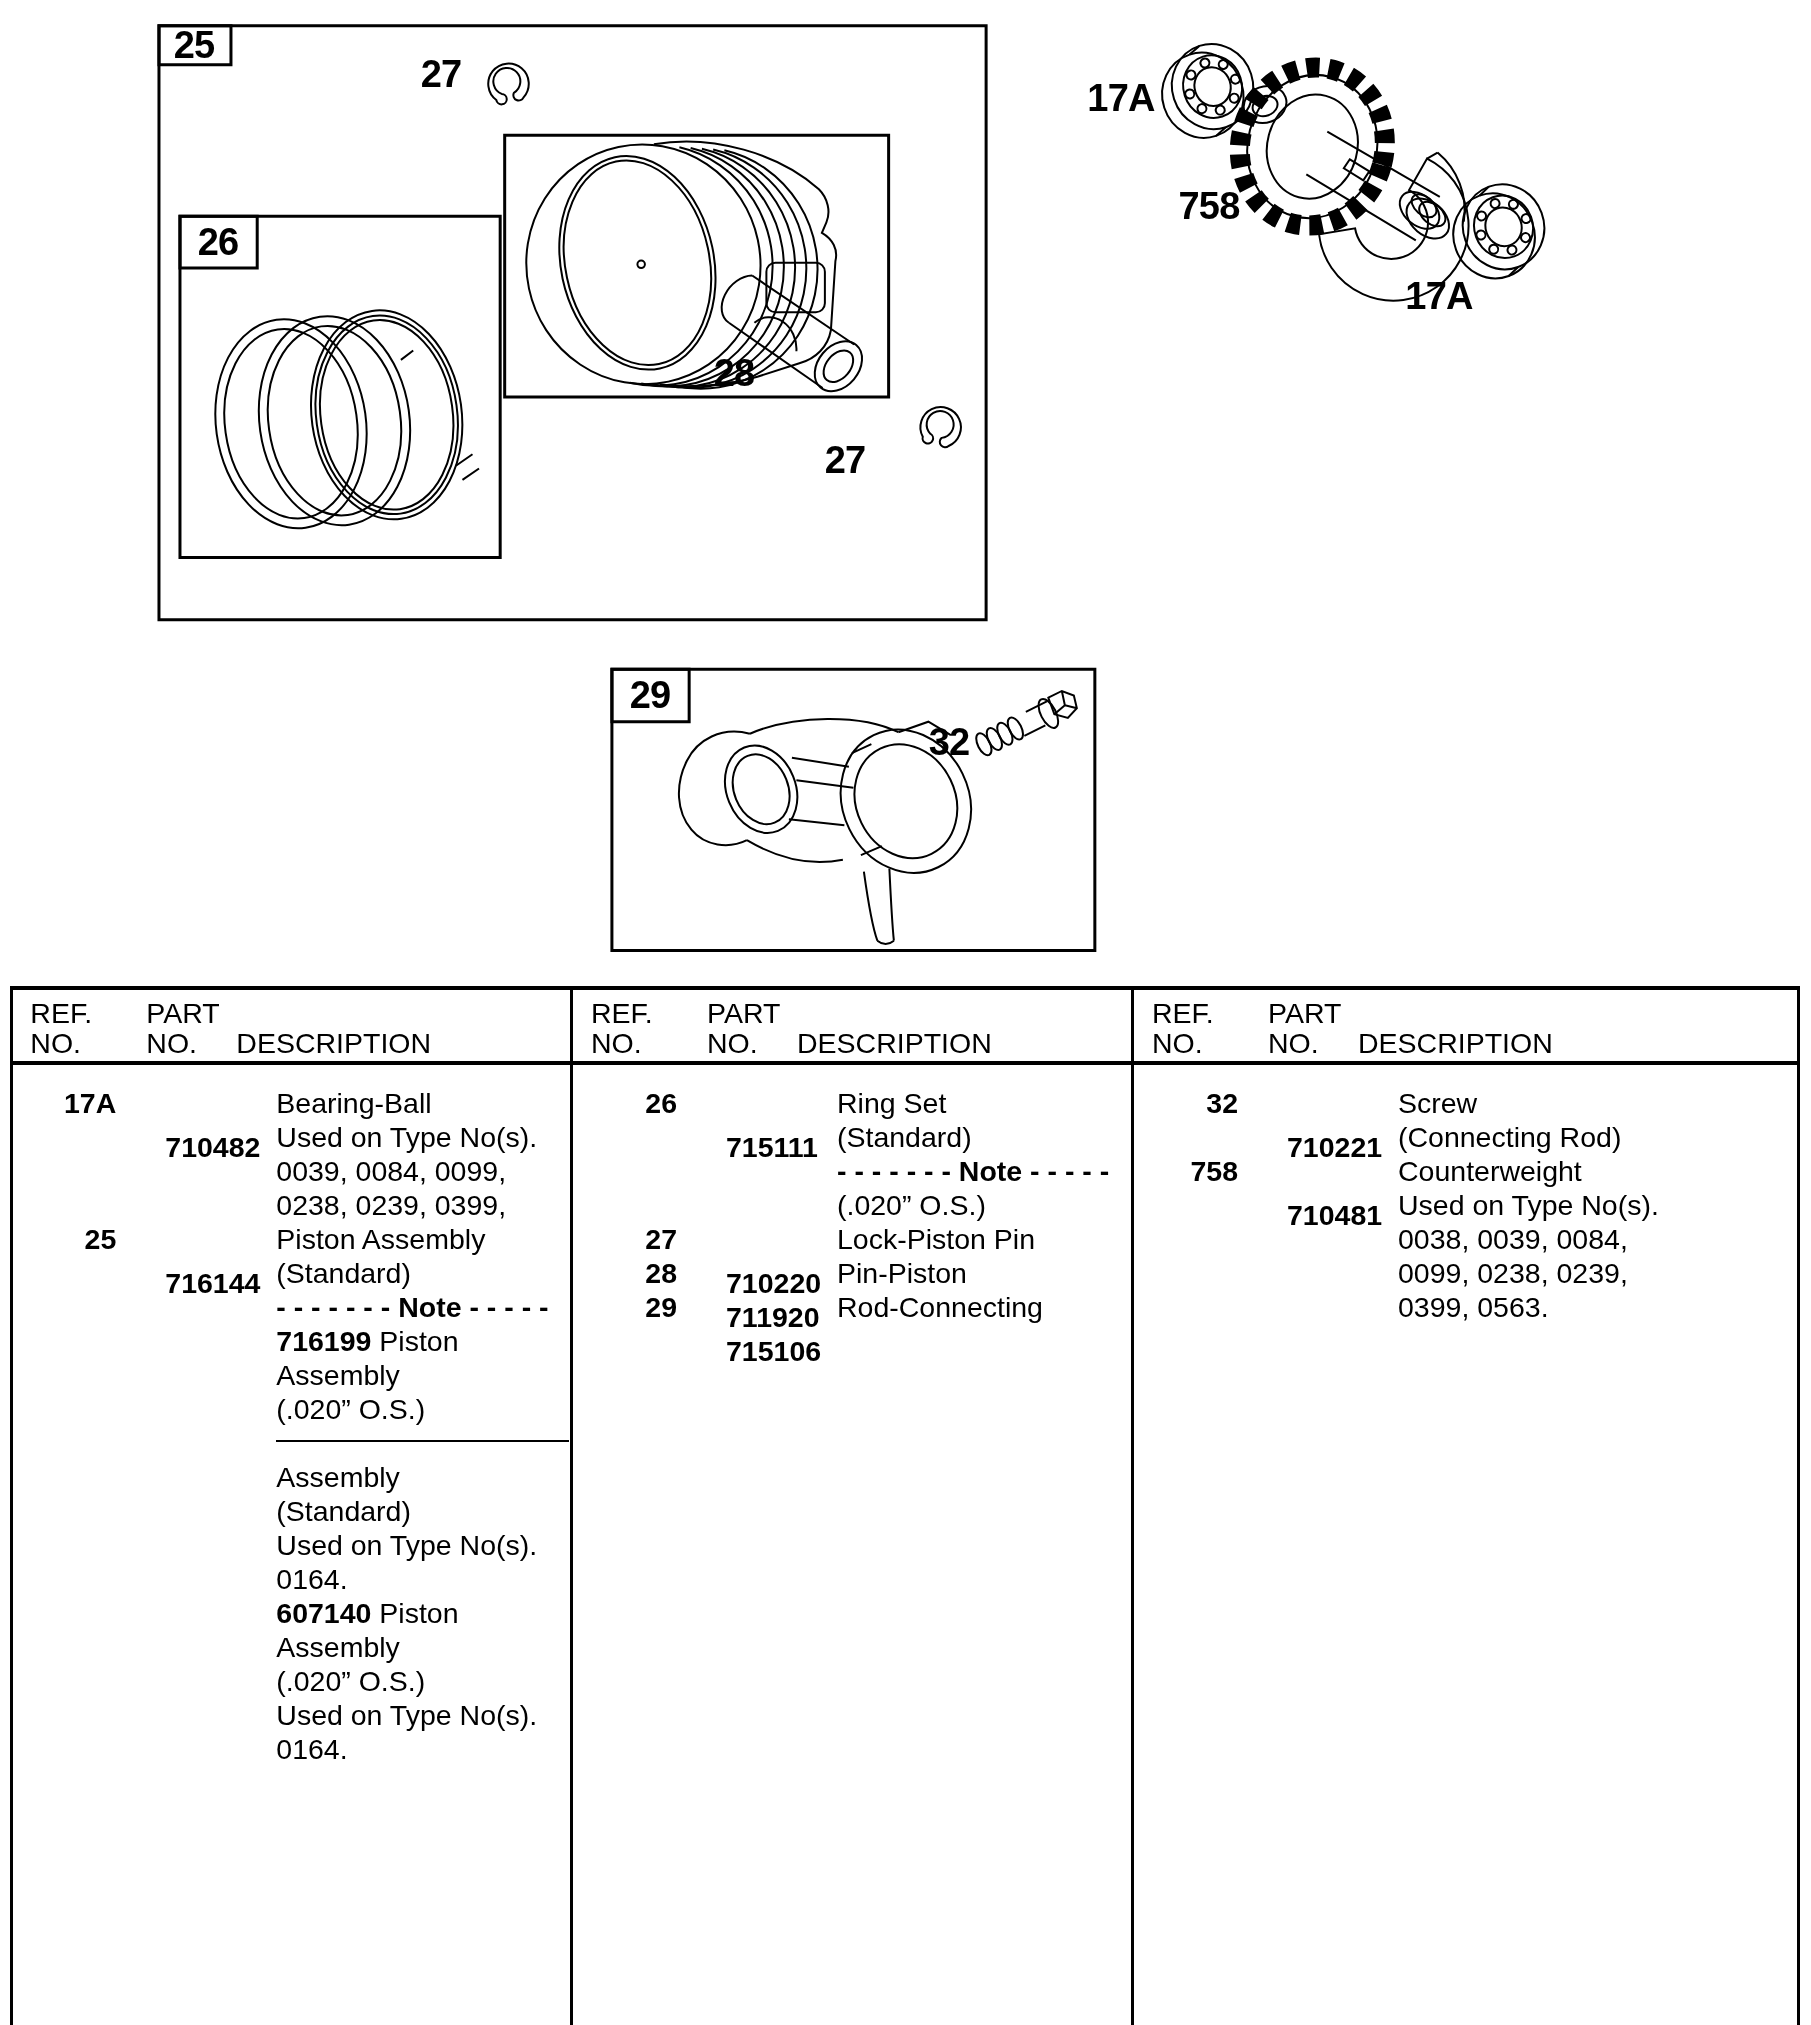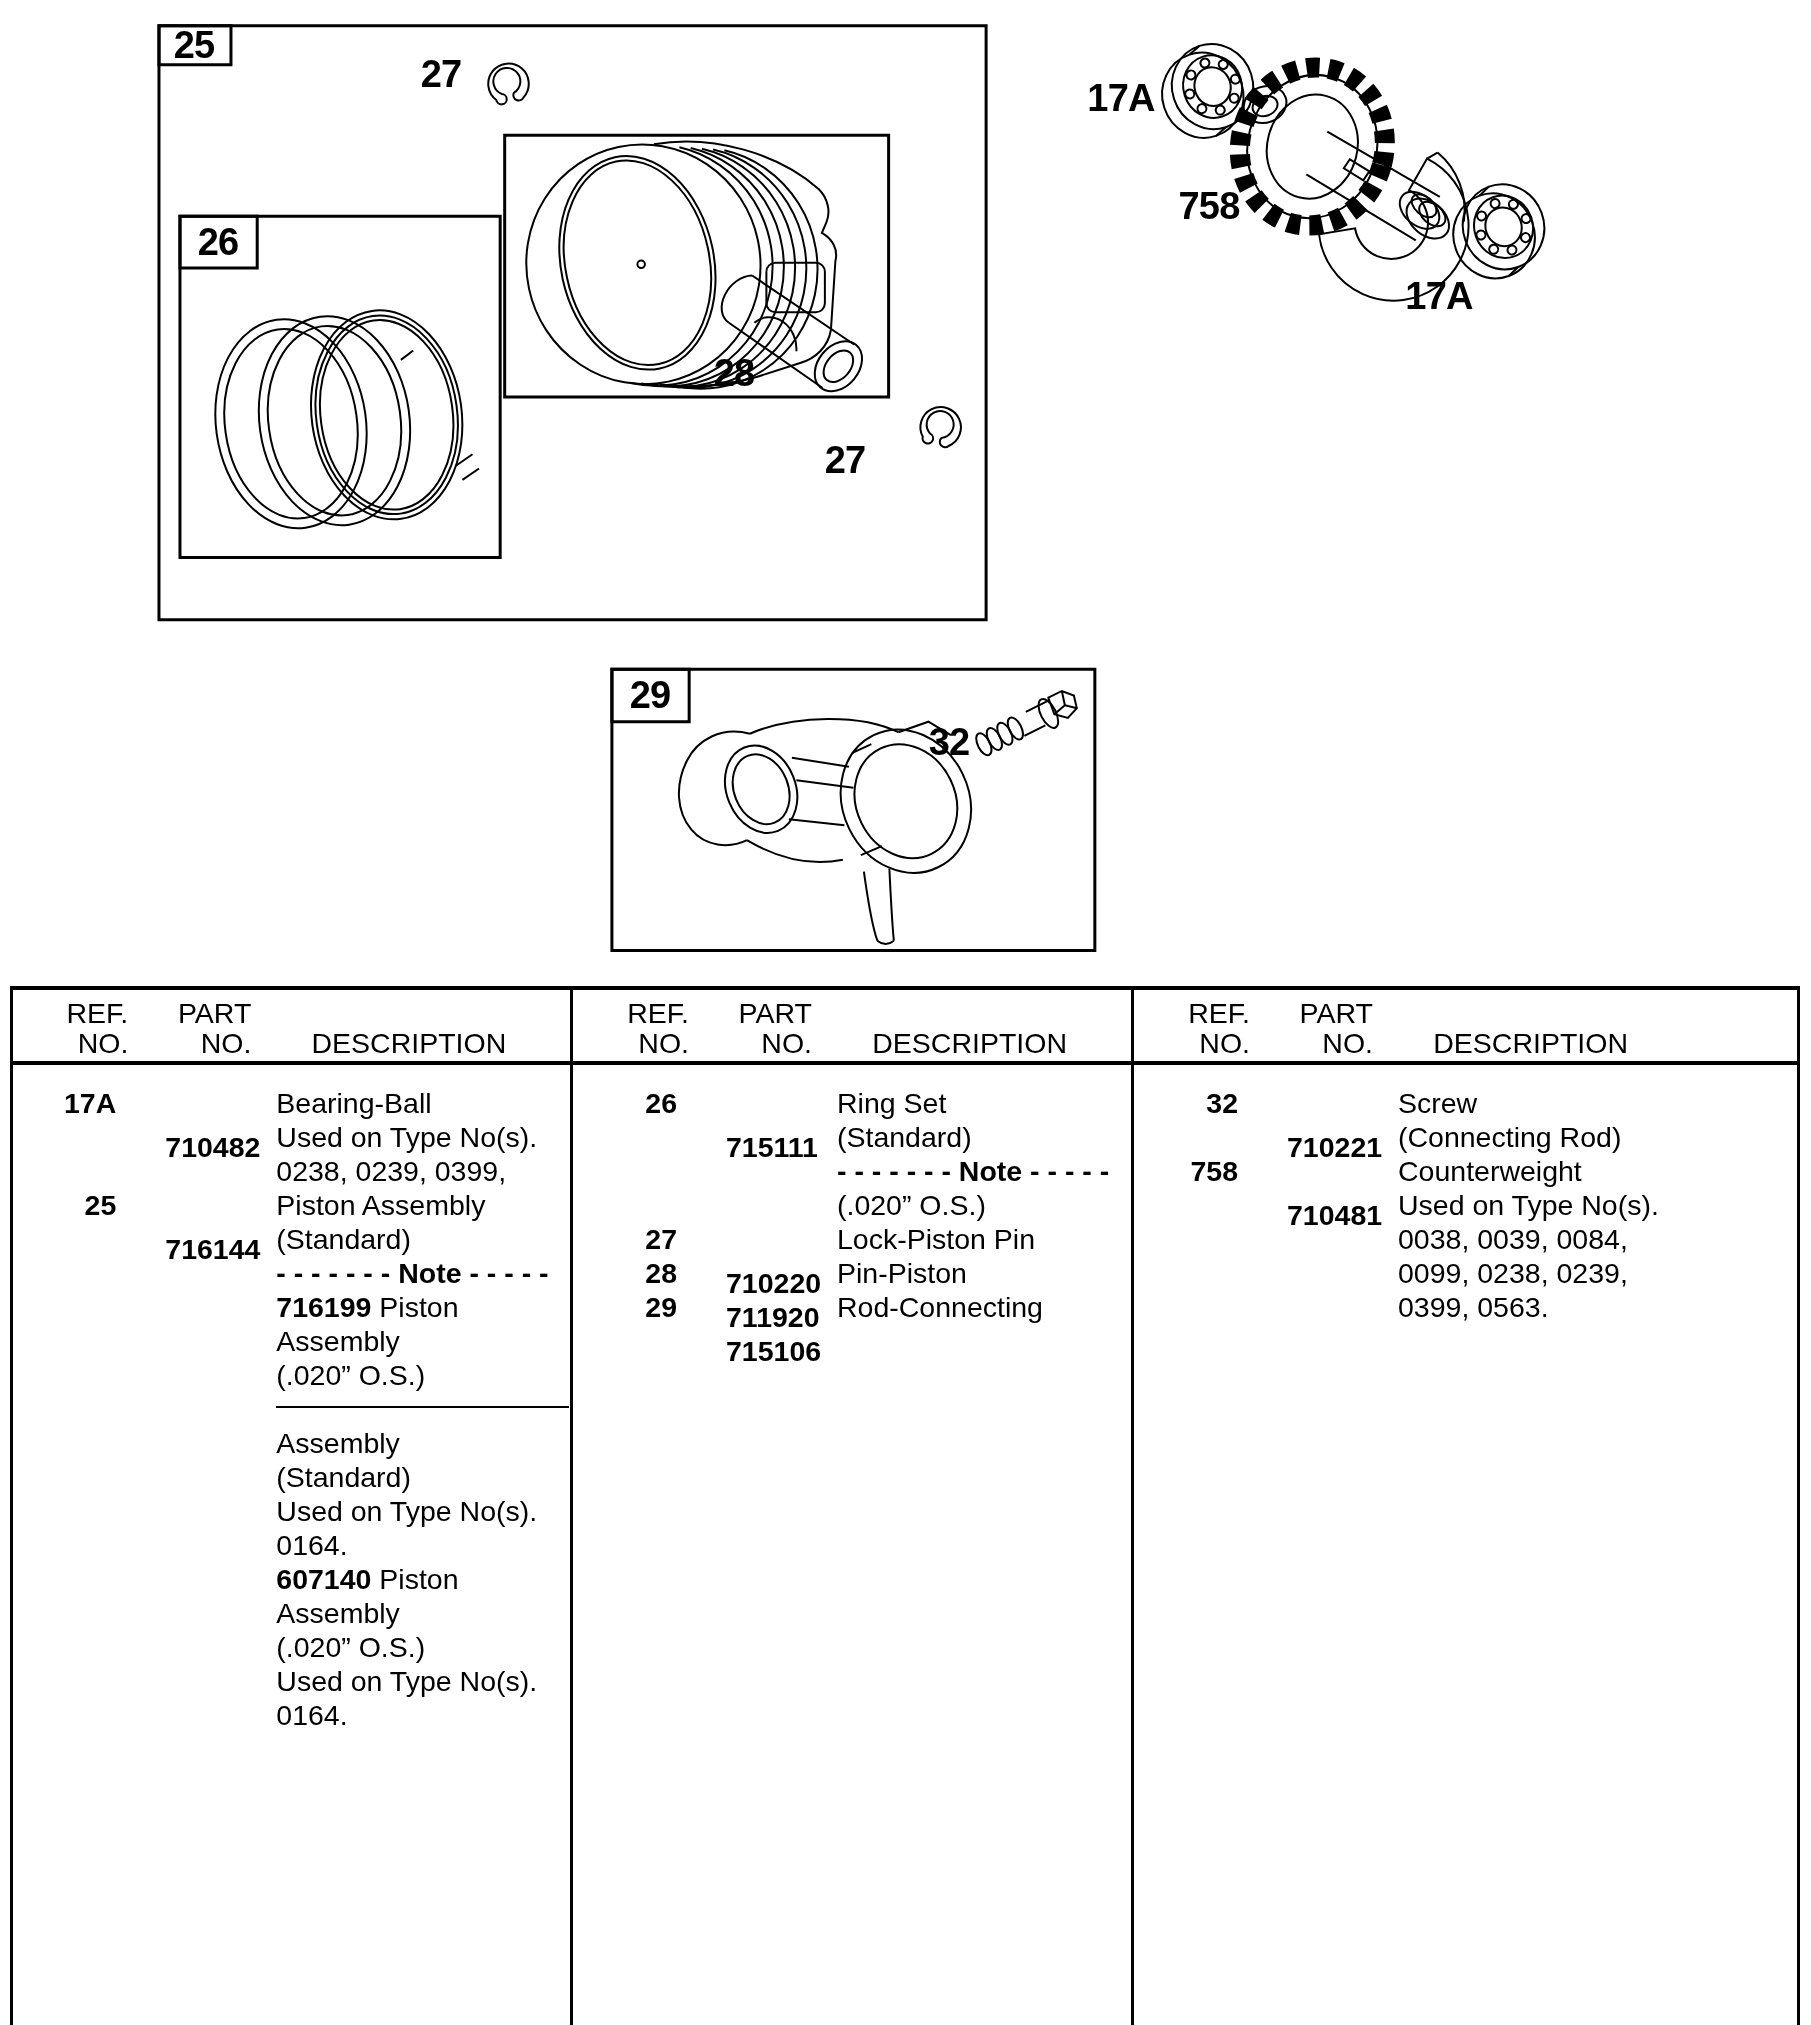--- a/index.html
+++ b/index.html
@@ -13,21 +13,21 @@
   }
   svg.art { position:absolute; left:0; top:0; }
   svg.art * { vector-effect:non-scaling-stroke; }
   .callout {
     position:absolute; transform:translate(-50%,-50%);
     font-weight:700; font-size:38px; letter-spacing:-0.8px; white-space:nowrap;
   }
   .hline { position:absolute; background:#000; height:3.8px; }
   .vline { position:absolute; background:#000; width:3px; }
   .colwrap { position:absolute; top:986px; }
-  .hdr { position:absolute; font-size:28.5px; line-height:30px; text-align:right; white-space:nowrap; }
+  .hdr { position:absolute; font-size:28.5px; line-height:30px; text-align:left; white-space:nowrap; }
   .rows { position:absolute; top:100px; left:0; right:0; }
   .trow { position:relative; height:34px; font-size:28.5px; line-height:34px; white-space:nowrap; }
   .trow .ref  { position:absolute; left:0; width:105px; text-align:right; font-weight:700; }
   .trow .part { position:absolute; left:154px; font-weight:700;margin-top:44px; }
   .trow .desc { position:absolute; left:265px; }
   .trow .desc b { font-weight:700; }
   .seprow { position:relative; height:34px; }
   .seprow .line { position:absolute; left:265px; top:13.5px; width:293px; height:2.3px; background:#000; }
 </style>
 </head>
@@ -184,20 +184,23 @@
   <div class="rows">
       <div class="trow">
         <span class="ref">17A</span>
         <span class="part">710482</span>
         <span class="desc"><span>Bearing-Ball</span></span>
       </div>
       <div class="trow">
         <span class="desc"><span>Used on Type No(s).</span></span>
       </div>
       <div class="trow">
+        <span class="desc"><span>0039, 0084, 0099,</span></span>
+      </div>
+      <div class="trow">
         <span class="desc"><span>0238, 0239, 0399,</span></span>
       </div>
       <div class="trow">
         <span class="ref">25</span>
         <span class="part">716144</span>
         <span class="desc"><span>Piston Assembly</span></span>
       </div>
       <div class="trow">
         <span class="desc"><span>(Standard)</span></span>
       </div>

